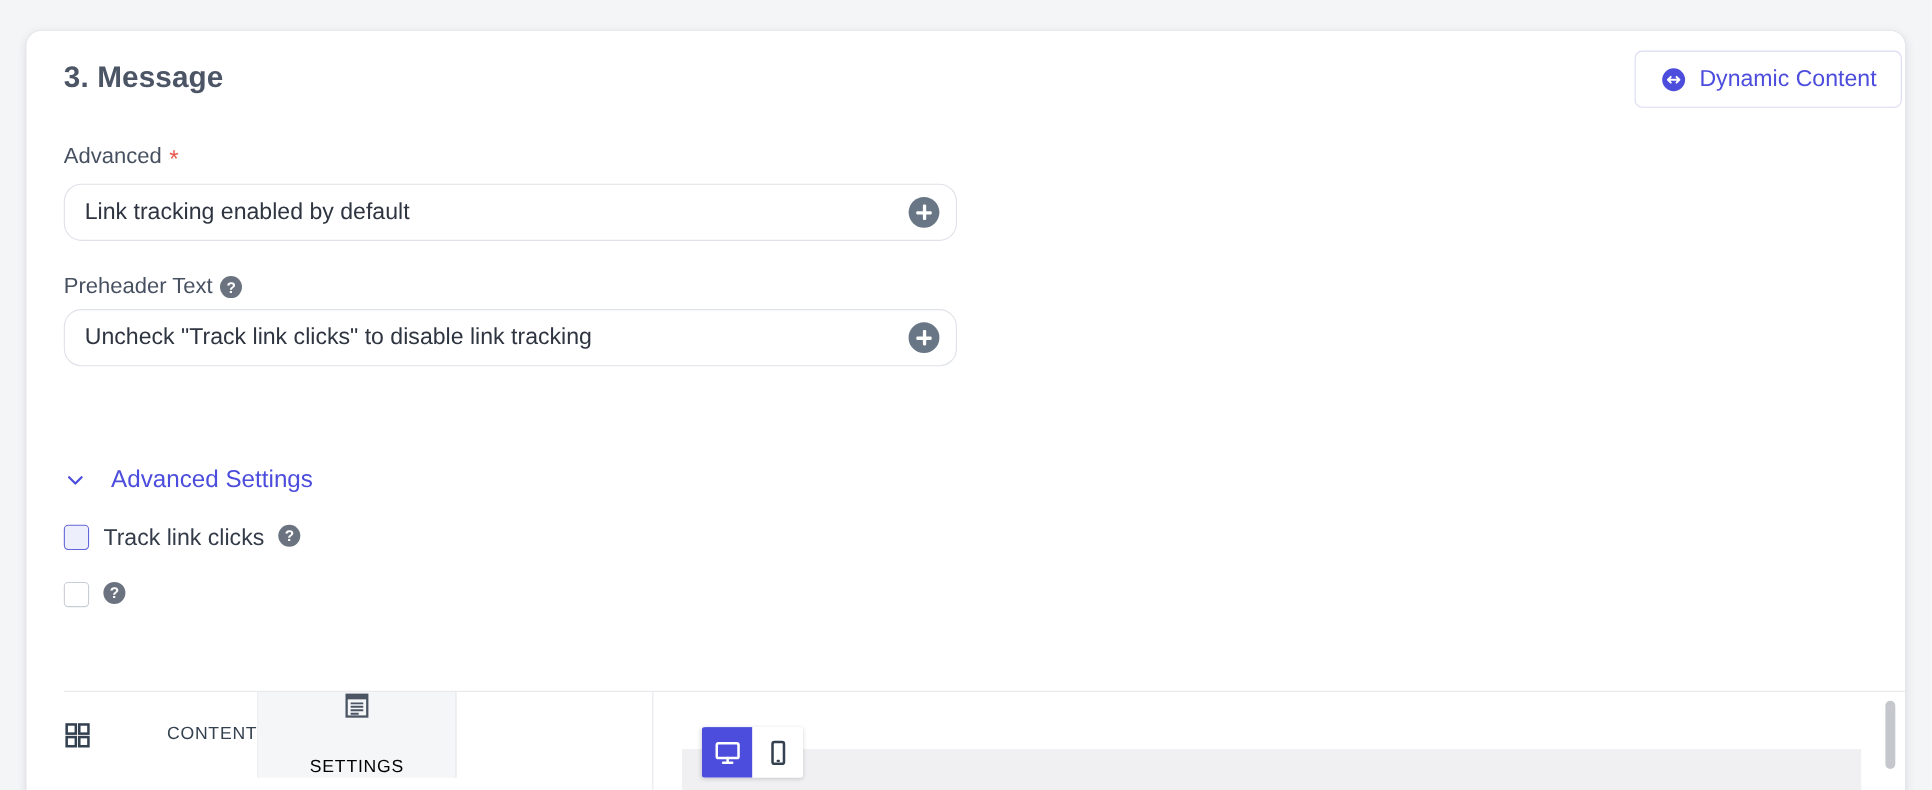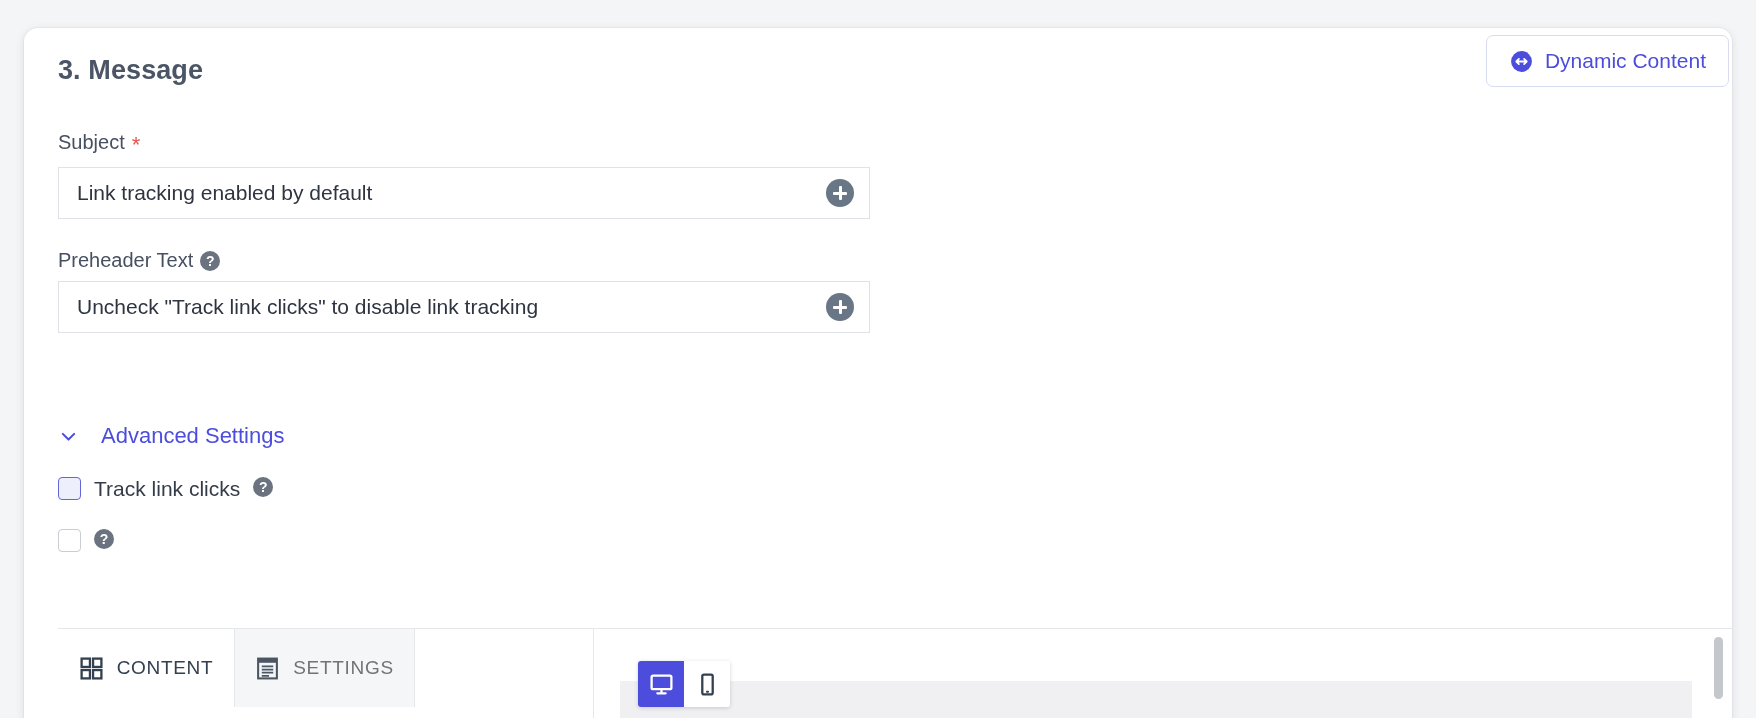--- a/index.html
+++ b/index.html
@@ -25,21 +25,21 @@
   #card-header {
     position: absolute; left: 0; top: 0;
     width: 100%; height: 92px; text-decoration: underline;
   }
   #page-title {
     position: absolute; left: 34px; top: 27px;
     font-size: 27px; font-weight: bold; color: #4b5565;
     letter-spacing: .1px;
   }
   #header-actions {
-    position: absolute; right: 3px; top: 7px;
+    position: absolute; right: 3px; top: 18px;
     display: flex; gap: 11px; align-items: center;
   }
   .hbtn {
     display: flex; align-items: center; gap: 11px;
     height: 52px; padding: 0 22px;
     border: 1px solid #d9dbf0;
     border-radius: 7px;
     background: #fff;
     color: #4c4ddc;
     font-size: 21px;
@@ -60,21 +60,21 @@
     width: 20px; height: 20px; border-radius: 50%;
     background: #6b7280; color: #fff;
     font-size: 14px; font-weight: bold;
     display: inline-flex; align-items: center; justify-content: center;
     cursor: pointer; flex: none;
   }
 
   .txtfield {
     position: absolute; left: 34px;
     width: 812px; height: 52px;
-    border: 1px solid #dfe2e8; border-radius: 0;
+    border: 1px solid #dfe2e8; border-radius: 16px;
     background: #fff;
     display: flex; align-items: center;
   }
   .txtfield .val {
     padding-left: 18px;
     font-size: 21px; color: #2e3440;
     flex: 1; white-space: nowrap; overflow: hidden;
   }
   .plus-btn {
     width: 28px; height: 28px; border-radius: 50%;
@@ -108,28 +108,28 @@
   #editor {
     position: absolute; left: 34px; right: 0; top: 600px; bottom: 0;
     border-top: 1px solid #e5e7eb;
   }
   #tabstrip {
     position: absolute; left: 0; top: 0;
     width: 535px; height: 118px;
     display: flex;
   }
   .tab {
-    display: flex; align-items: center; justify-content: center; gap: 13px;
+    display: flex; align-items: center; justify-content: space-between; gap: 13px;
     height: 78px; cursor: pointer;
-    font-size: 19px; letter-spacing: .7px;
+    font-size: 16px; letter-spacing: .7px;
     border-right: 1px solid #e5e7eb;
   }
   .tab.t-content { width: 177px; background: #fff; color: #33404f; }
   .tab.t-rows    { width: 178px; background: #f5f6f8; color: #7b8694; }
-  .tab.t-settings{ width: 180px; background: #f5f6f8; color: #737373; }
+  .tab.t-settings{ width: 180px; background: #f5f6f8; color: #000000; flex-direction: column; }
 
   #preview-pane {
     position: absolute; left: 535px; right: 0; top: 0; bottom: 0;
     background: #fff;
     border-left: 1px solid #e5e7eb;
   }
   #device-toggle {
     position: absolute; left: 44px; top: 32px;
     display: flex; z-index: 3;
     box-shadow: 0 1px 4px rgba(16,24,40,.18);
@@ -175,21 +175,21 @@
         <span>Dynamic Content</span>
       </button>
 
 
 
 
     </div>
   </div>
 
   <div class="field-label" style="left:34px; top:103px;">
-    <span>Subject</span>
+    <span>Advanced</span>
     <span class="req">*</span>
   </div>
   <div class="txtfield" style="top:139px;">
     <span class="val">Link tracking enabled by default</span>
     <span class="plus-btn"></span>
   </div>
 
   <div class="field-label" style="left:34px; top:221px;">
     <span>Preheader Text</span>
     <span class="help">?</span>

